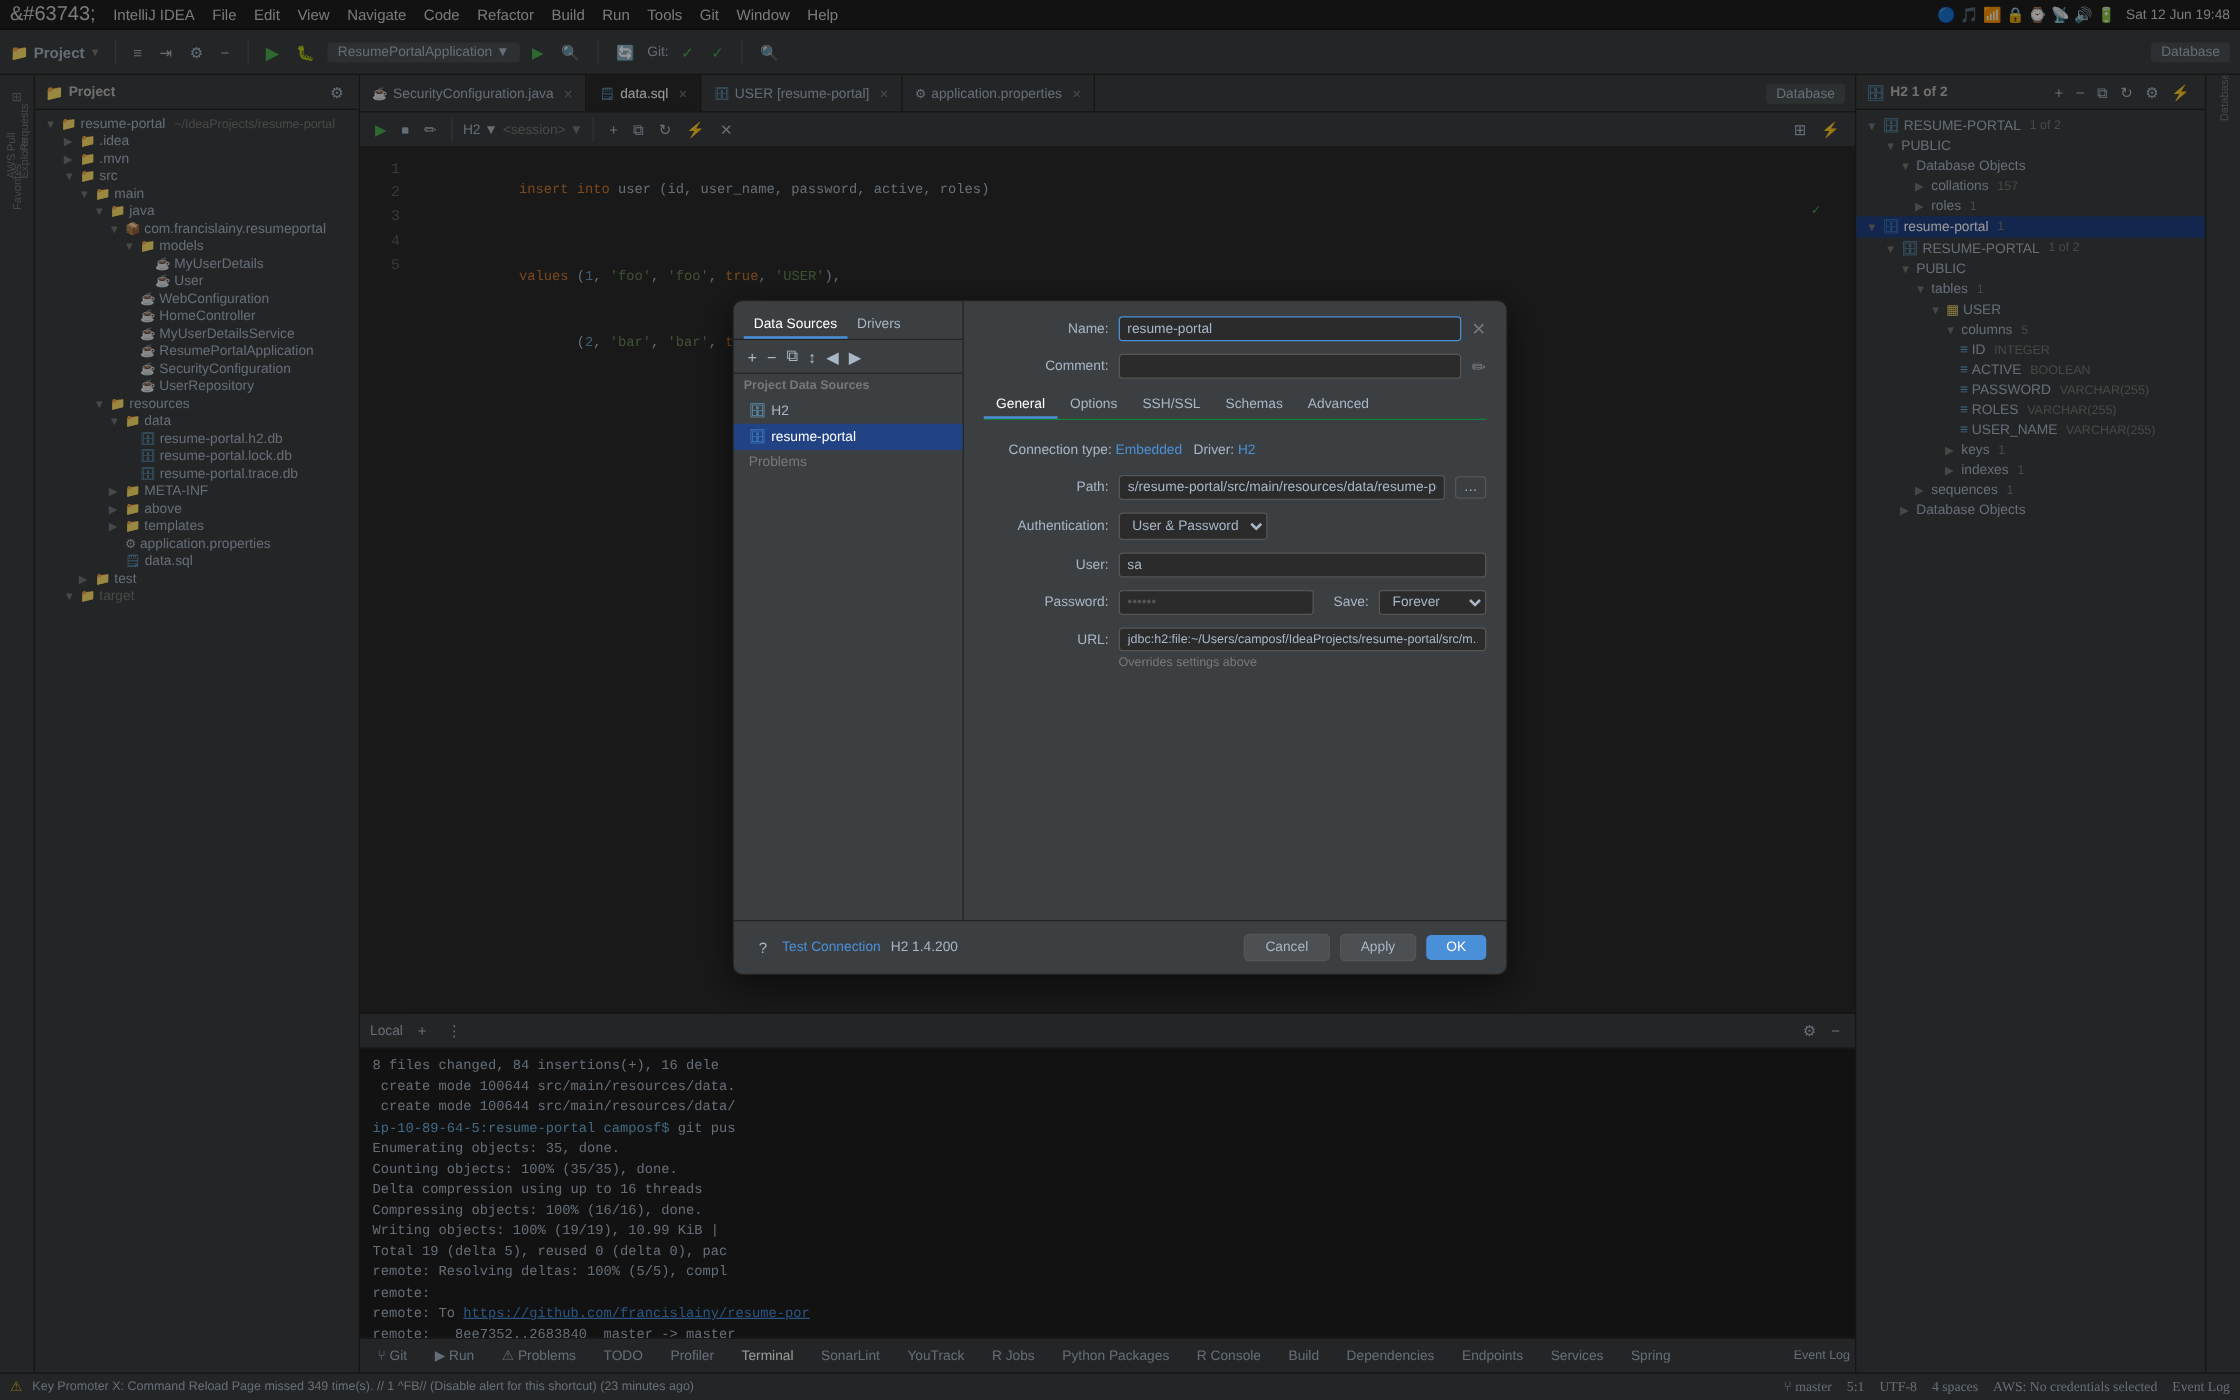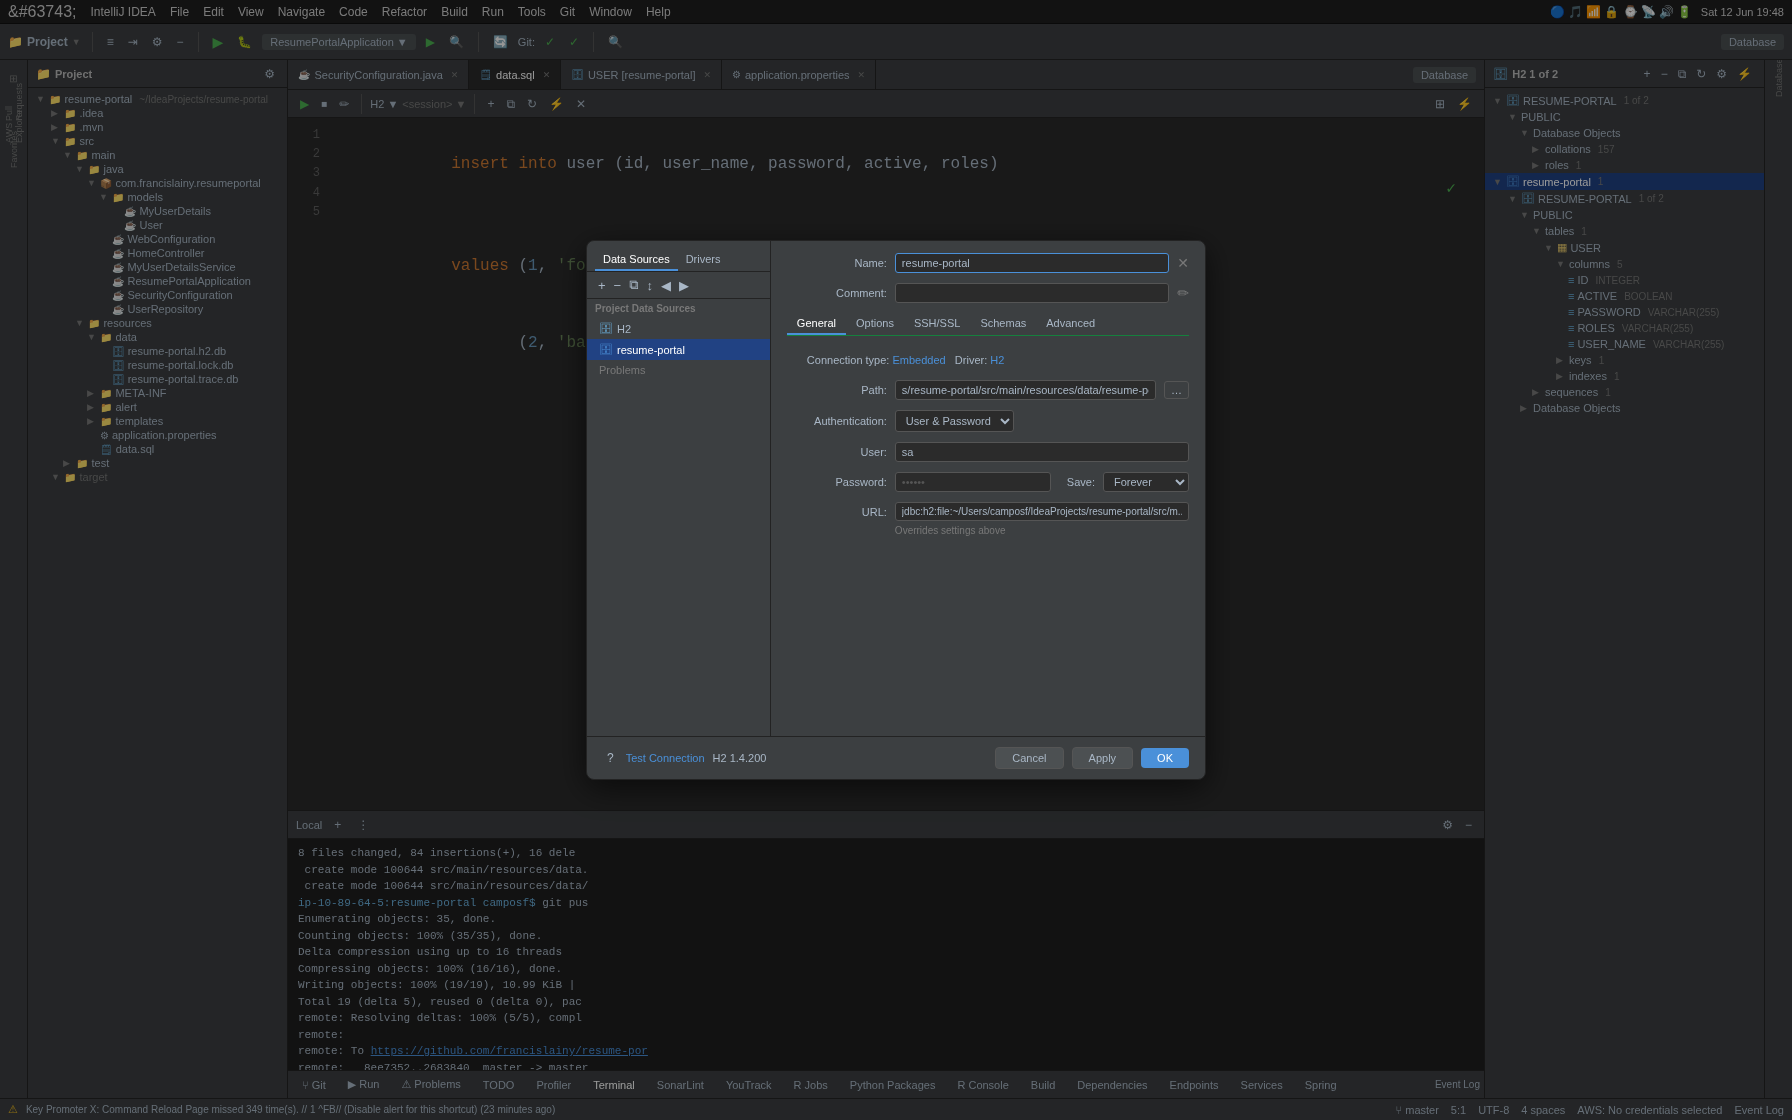--- a/index.html
+++ b/index.html
@@ -48,21 +48,21 @@
     .editor-tabs { height: 30px; background: #3c3f41; display: flex; align-items: stretch; border-bottom: 1px solid #232323; overflow: hidden; }
     .tab { display: flex; align-items: center; padding: 0 10px; gap: 4px; cursor: pointer; font-size: 11px; color: #a9b7c6; border-right: 1px solid #232323; white-space: nowrap; }
     .tab.active { background: #2b2b2b; color: #fff; }
     .tab-close { color: #787878; font-size: 9px; margin-left: 4px; }
     .tab-right { margin-left: auto; display: flex; align-items: center; padding-right: 8px; }
     .db-label { background: #4c5052; padding: 2px 8px; border-radius: 3px; font-size: 11px; cursor: pointer; }
 
     
     .code-editor { flex: 1; display: flex; overflow: hidden; background: #2b2b2b; }
     .line-numbers { width: 40px; background: #2b2b2b; padding: 8px 0; text-align: right; padding-right: 8px; color: #606060; font-family: 'Courier New', monospace; font-size: 12px; line-height: 1.6; }
-    .code-content { flex: 1; padding: 8px; font-family: 'Courier New', monospace; font-size: 16px; line-height: 1.6; overflow: auto; color: #a9b7c6; }
+    .code-content { flex: 1; padding: 8px; font-family: 'Courier New', monospace; font-size: 11px; line-height: 1.6; overflow: auto; color: #a9b7c6; }
     .code-line { white-space: pre; }
     .kw { color: #cc7832; }
     .str { color: #6a8759; }
     .num { color: #6897bb; }
 
     
     .editor-toolbar { height: 28px; background: #3c3f41; display: flex; align-items: center; padding: 0 8px; gap: 4px; border-bottom: 1px solid #232323; }
 
     
     .right-panel { width: 280px; background: #3c3f41; border-left: 1px solid #232323; display: flex; flex-direction: column; }
@@ -78,21 +78,21 @@
     .terminal-header { height: 28px; display: flex; align-items: center; padding: 0 8px; gap: 8px; background: #3c3f41; border-bottom: 1px solid #232323; }
     .terminal-content { flex: 1; overflow-y: auto; padding: 6px 10px; font-family: 'Courier New', monospace; font-size: 11px; color: #a9b7c6; line-height: 1.5; }
     .terminal-line { white-space: pre-wrap; }
     .terminal-link { color: #4a90d9; text-decoration: underline; cursor: pointer; }
     .prompt { color: #6aafdb; }
 
     
     .statusbar { height: 22px; background: #3c3f41; display: flex; align-items: center; padding: 0 8px; gap: 12px; font-size: 11px; color: #a9b7c6; border-top: 1px solid #232323; }
     .statusbar-left { display: flex; align-items: center; gap: 8px; }
     .statusbar-right { margin-left: auto; display: flex; align-items: center; gap: 12px; }
-    .status-item { cursor: pointer; white-space: nowrap; }
+    .status-item { cursor: pointer; white-space: nowrap; font-family: Liberation Serif, serif; }
     .git-branch { color: #a9b7c6; }
     .warn-icon { color: #e6b422; }
 
     
     .bottom-tabs { height: 28px; background: #3c3f41; display: flex; align-items: center; padding: 0 4px; gap: 2px; border-top: 1px solid #232323; overflow: hidden; }
     .bottom-tab { padding: 2px 10px; font-size: 11px; cursor: pointer; color: #a9b7c6; border-radius: 3px; white-space: nowrap; }
     .bottom-tab.active { color: white; }
 
     
     .modal-overlay { position: fixed; top: 0; left: 0; width: 1792px; height: 1120px; background: rgba(0,0,0,0.4); display: flex; align-items: center; justify-content: center; z-index: 100; }
@@ -345,21 +345,21 @@
         <div class="tree-item">
           <span style="margin-left:48px;"></span>
           <span class="chevron">▶</span>
           <span class="tree-icon folder-icon">📁</span>
           <span>META-INF</span>
         </div>
         <div class="tree-item">
           <span style="margin-left:48px;"></span>
           <span class="chevron">▶</span>
           <span class="tree-icon folder-icon">📁</span>
-          <span>alert</span>
+          <span>above</span>
         </div>
         <div class="tree-item">
           <span style="margin-left:48px;"></span>
           <span class="chevron">▶</span>
           <span class="tree-icon folder-icon">📁</span>
           <span>templates</span>
         </div>
         <div class="tree-item">
           <span style="margin-left:48px;"></span>
           <span class="chevron" style="visibility:hidden;">▶</span>

